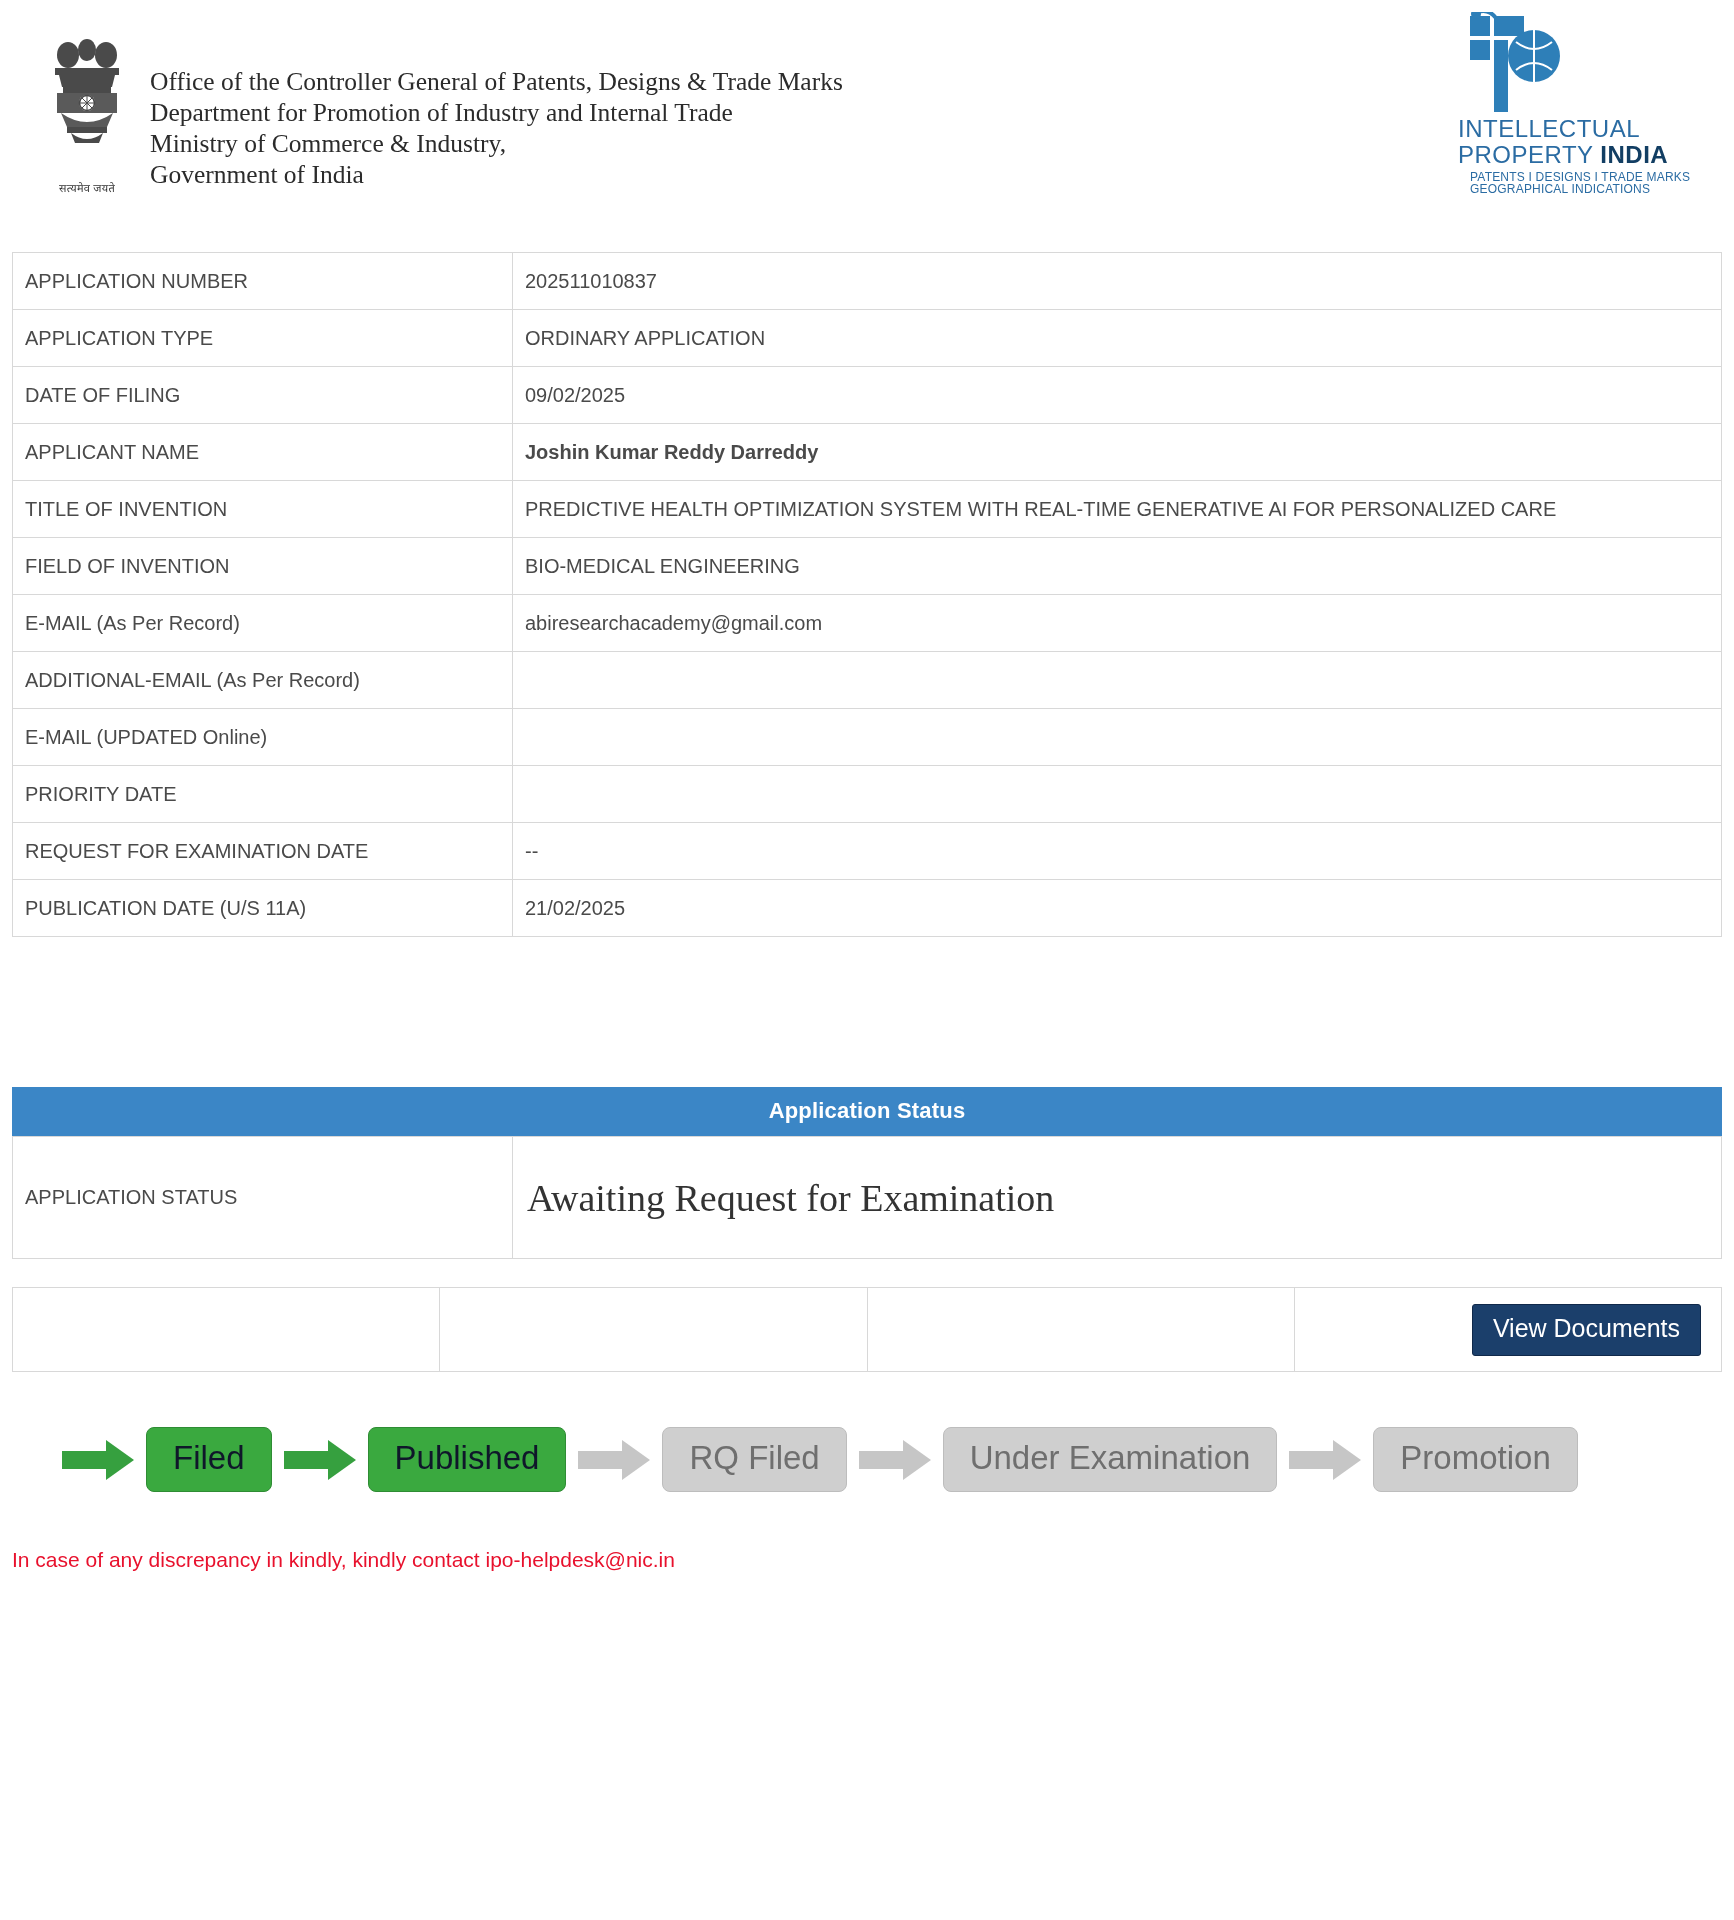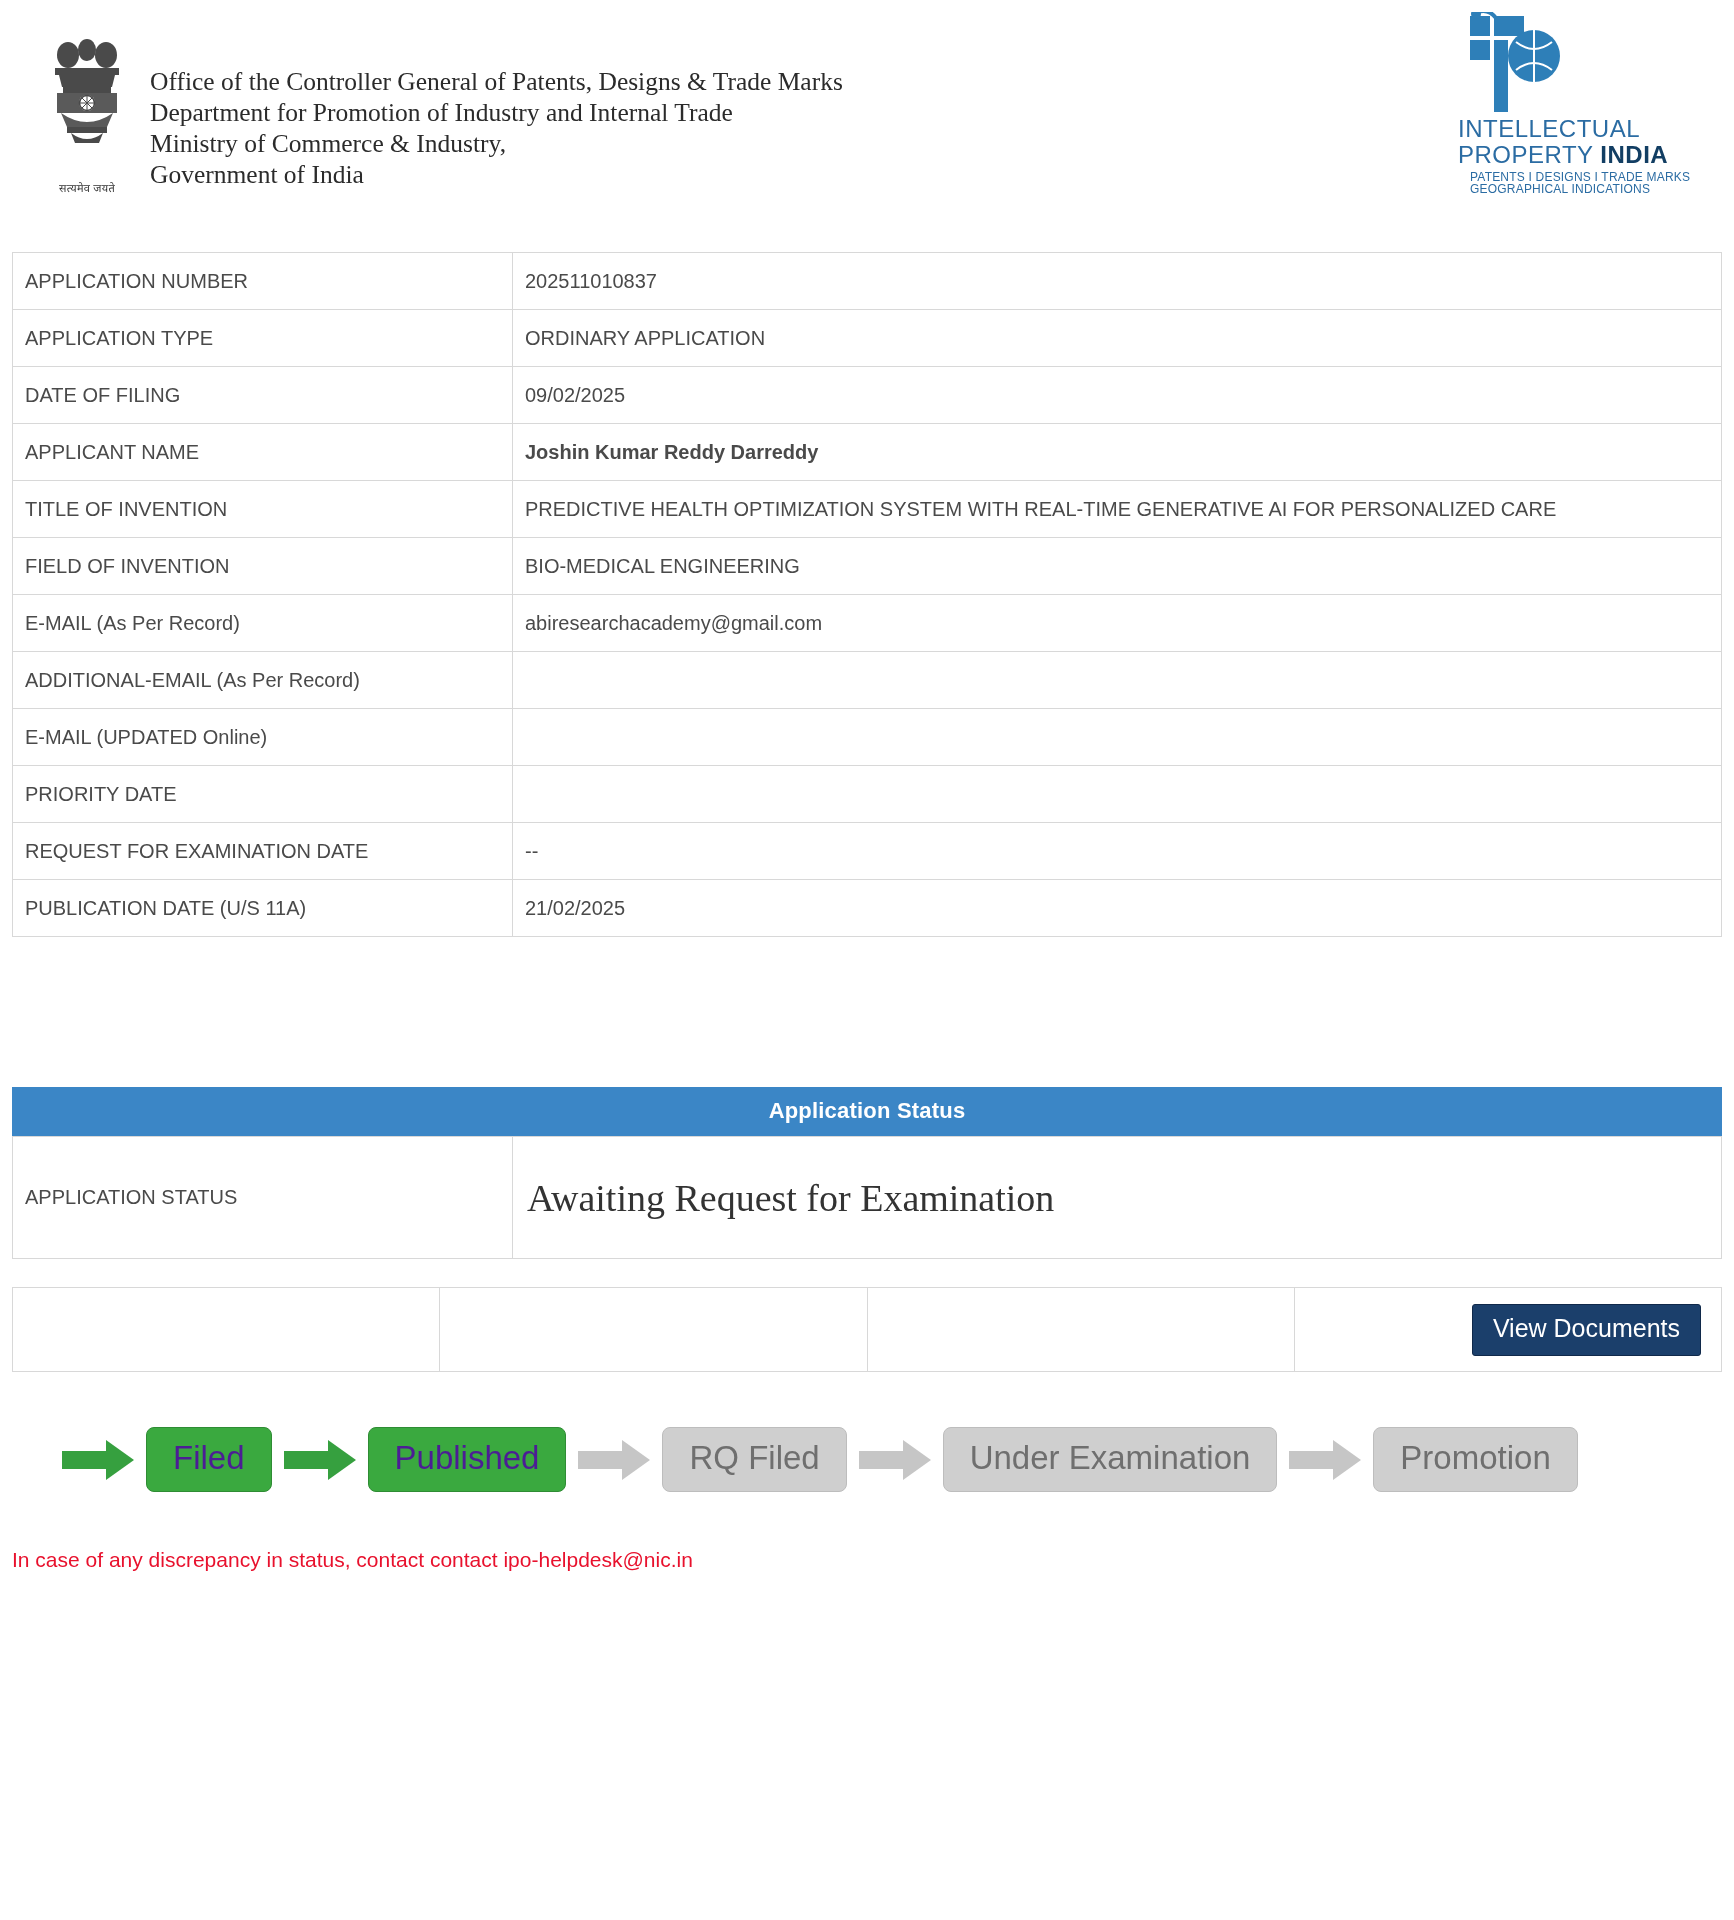--- a/index.html
+++ b/index.html
@@ -195,21 +195,21 @@
   .stage {
     border-radius: 8px;
     font-size: 33px;
     padding: 13px 26px 17px;
     white-space: nowrap;
     flex: none;
     line-height: 1;
   }
   .stage.done {
     background: #3aa93f;
-    color: #4c1d95;
+    color: #0f172a;
     border: 1px solid #2f8c34;
   }
   .stage.todo {
     background: #cfcfcf;
     color: #6f6f6f;
     border: 1px solid #bdbdbd;
   }
 
   .footnote {
     margin: 56px 0 0 12px;
@@ -388,13 +388,13 @@
   </div>
   <div class="stage todo">Under Examination</div>
 
   <div class="arrow grey">
     <div class="shaft"></div>
       <div class="head"></div>
   </div>
   <div class="stage todo">Promotion</div>
 </div>
 
-<div class="footnote">In case of any discrepancy in status, contact contact ipo-helpdesk@nic.in</div>
+<div class="footnote">In case of any discrepancy in kindly, kindly contact ipo-helpdesk@nic.in</div>
 
 </body></html>

